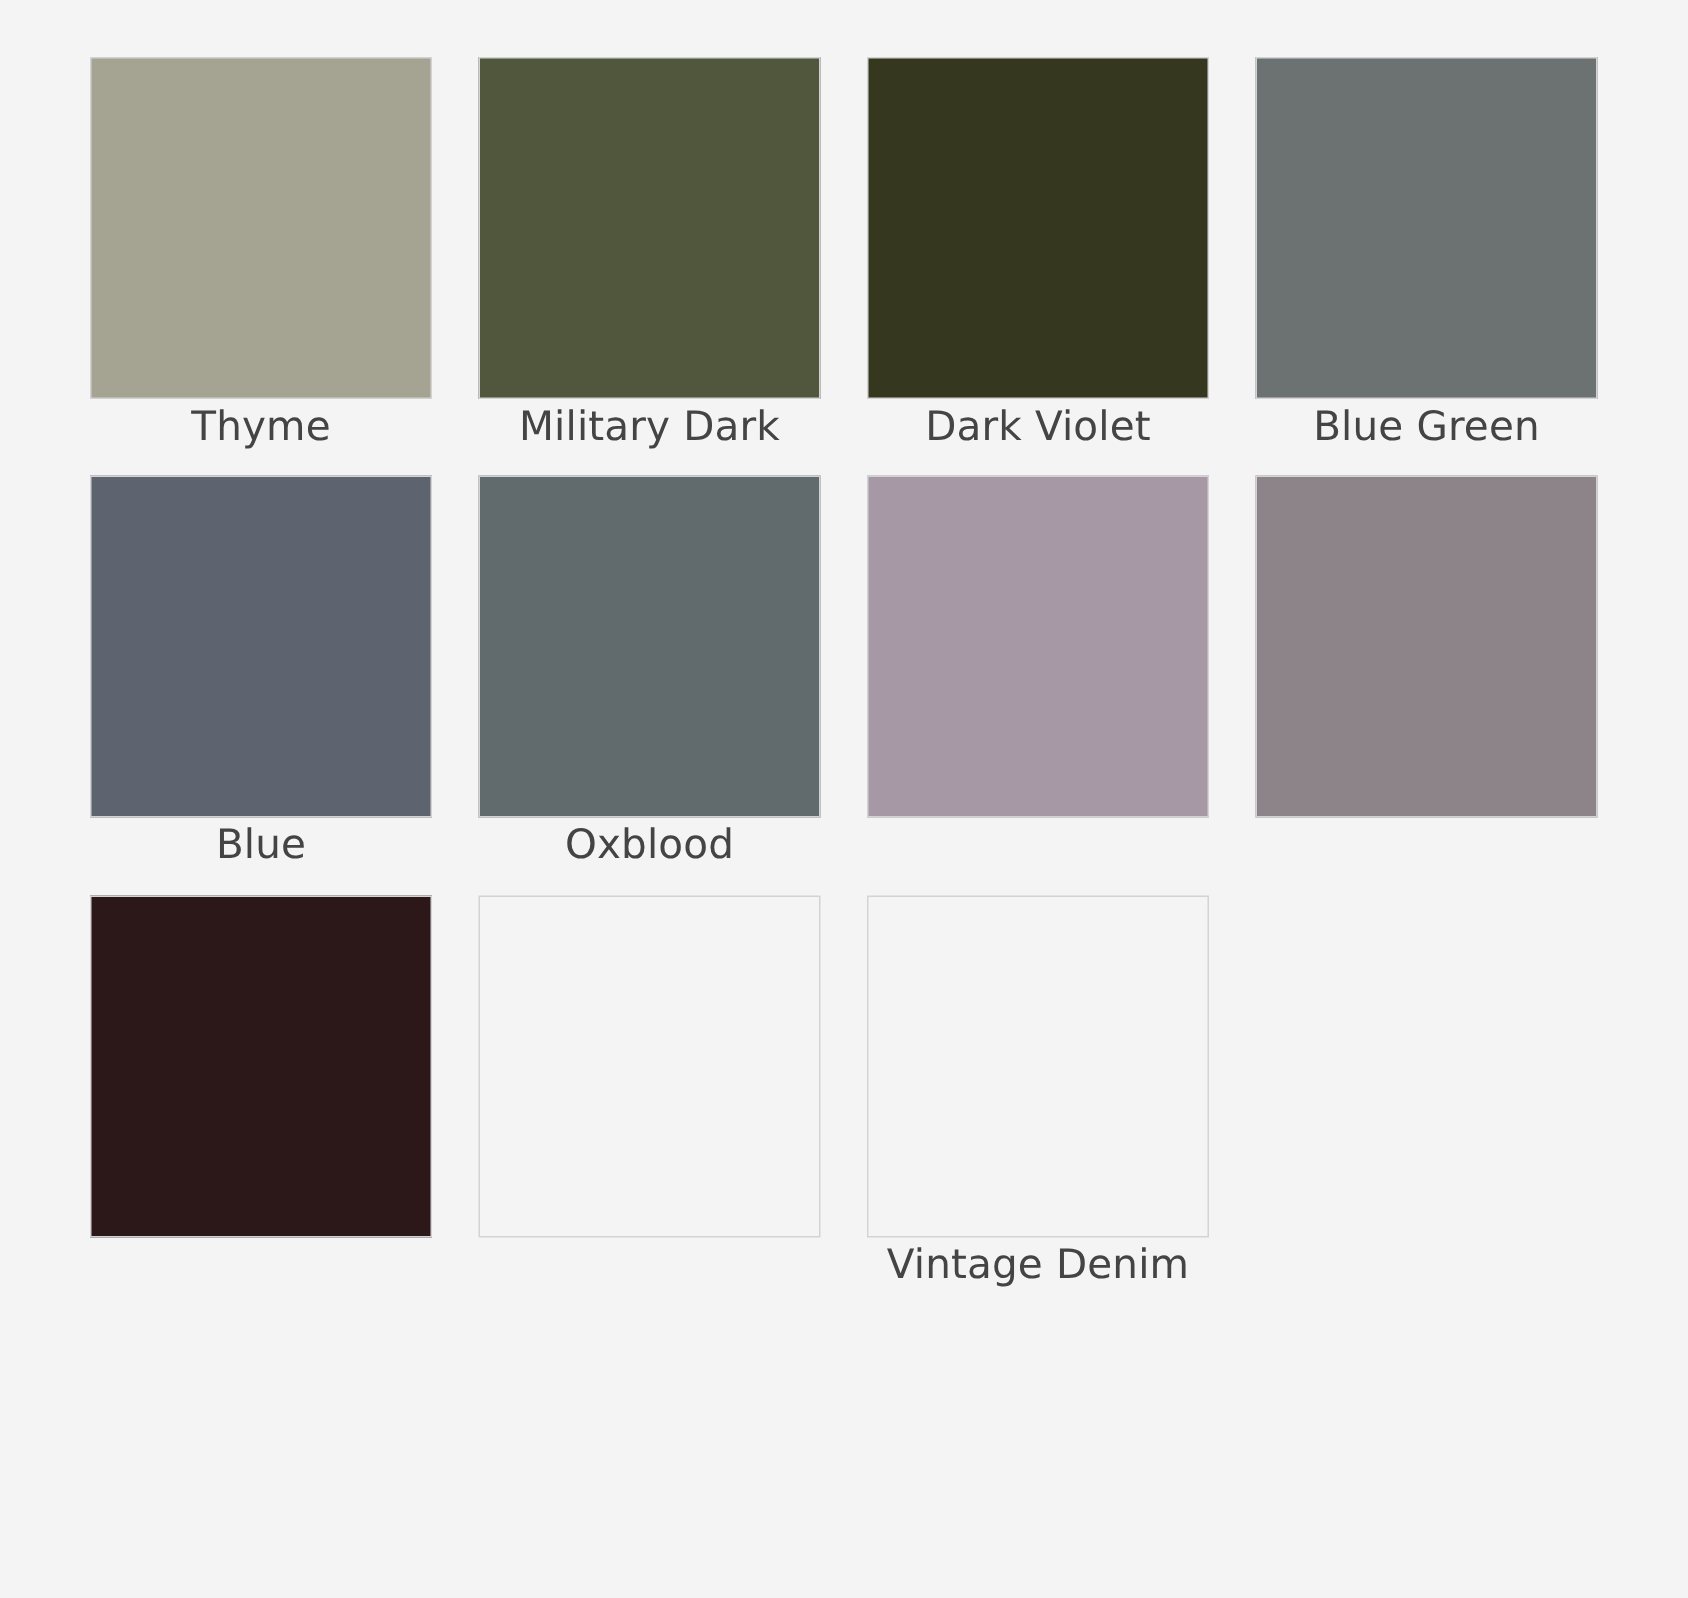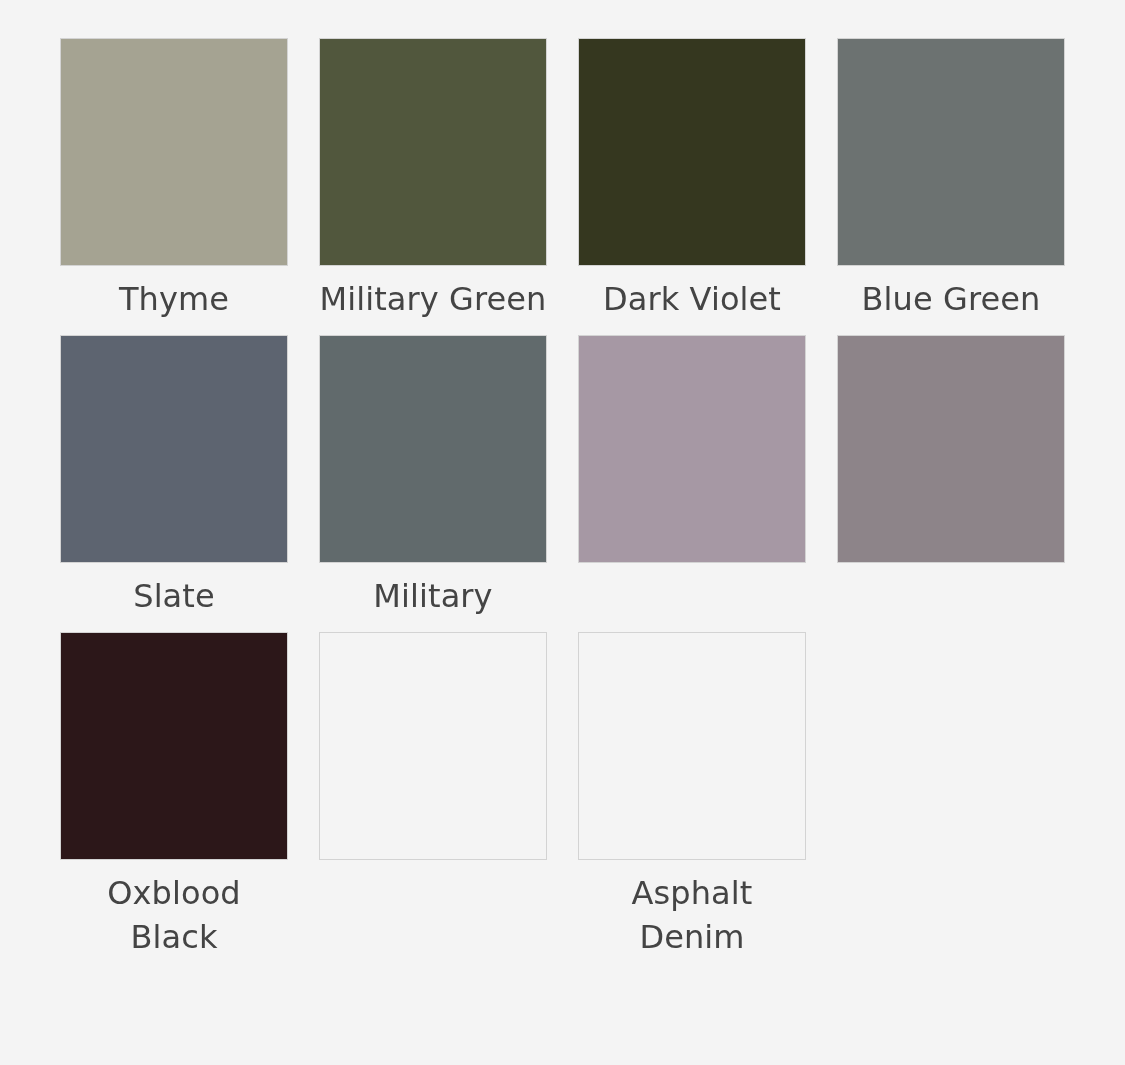--- a/index.html
+++ b/index.html
@@ -33,68 +33,66 @@
 
   .swatch-chip {
     width: 228px;
     height: 228px;
     box-sizing: border-box;
     border: 1px solid #d3d3d3;
     background-color: transparent;
   }
 
   .swatch-label {
-    margin-top: 11px;
     text-align: center;
-    font-size: 32px;
+    font-size: 27px;
     line-height: 1.38;
     color: #444444;
     letter-spacing: 0.1px;
     word-break: normal;
     overflow-wrap: break-word;
   }
 </style>
 </head>
 <body>
 
 <div id="swatch-grid">
     <div class="swatch-cell">
       <div class="swatch-chip" style="background-color: rgb(165, 163, 146);"></div>
       <div class="swatch-label">Thyme</div>
     </div>
     <div class="swatch-cell">
       <div class="swatch-chip" style="background-color: rgb(81, 87, 61);"></div>
-      <div class="swatch-label">Military Green</div>
+      <div class="swatch-label">Military Dark</div>
     </div>
     <div class="swatch-cell">
       <div class="swatch-chip" style="background-color: rgb(53, 55, 31);"></div>
       <div class="swatch-label">Dark Violet</div>
     </div>
     <div class="swatch-cell">
       <div class="swatch-chip" style="background-color: rgb(108, 114, 113);"></div>
       <div class="swatch-label">Blue Green</div>
     </div>
     <div class="swatch-cell">
       <div class="swatch-chip" style="background-color: rgb(93, 100, 112);"></div>
-      <div class="swatch-label">Slate</div>
+      <div class="swatch-label">Blue</div>
     </div>
     <div class="swatch-cell">
       <div class="swatch-chip" style="background-color: rgb(97, 106, 108);"></div>
-      <div class="swatch-label">Military</div>
+      <div class="swatch-label">Oxblood</div>
     </div>
     <div class="swatch-cell">
       <div class="swatch-chip" style="background-color: rgb(166, 152, 164);"></div>
     </div>
     <div class="swatch-cell">
       <div class="swatch-chip" style="background-color: rgb(141, 132, 137);"></div>
     </div>
     <div class="swatch-cell">
       <div class="swatch-chip" style="background-color: rgb(44, 23, 25);"></div>
-      <div class="swatch-label">Oxblood Black</div>
     </div>
     <div class="swatch-cell">
       <div class="swatch-chip"></div>
     </div>
     <div class="swatch-cell">
       <div class="swatch-chip"></div>
-      <div class="swatch-label">Asphalt Denim</div>
+      <div class="swatch-label">Vintage Denim</div>
     </div>
   </div>
 
 </body></html>

